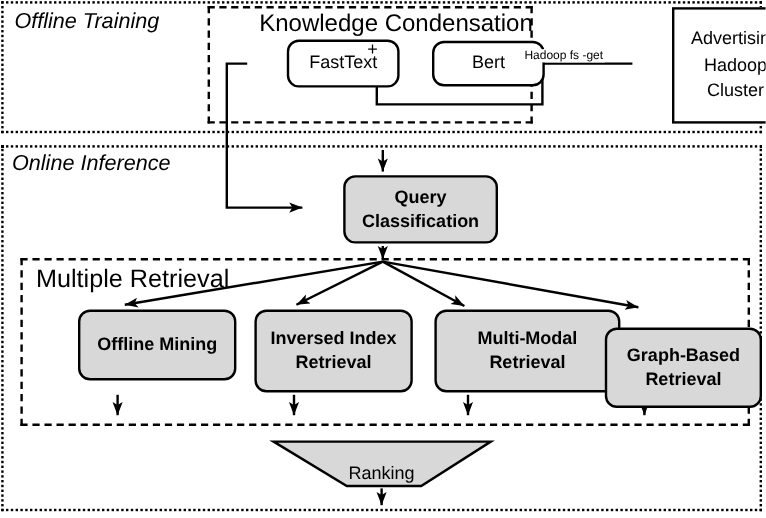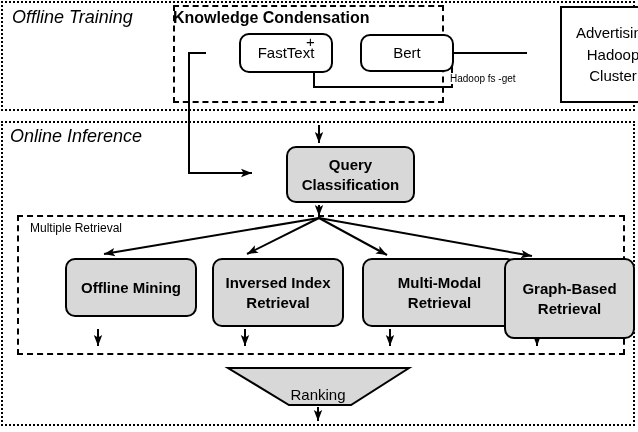--- a/index.html
+++ b/index.html
@@ -11,22 +11,22 @@
   .dashed-box { position:absolute; border:2px dashed #000; box-sizing:border-box; }
   .node {
     position:absolute; border:2px solid #000; box-sizing:border-box;
     display:flex; align-items:center; justify-content:center;
     text-align:center; font-size:15px; line-height:1.28; padding:2px;margin-left:32px;
   }
   .rounded { border-radius:10px; }
   .gray  { background:#d8d8d8;font-weight:bold; }
   .white { background:#fff; }
   .section-label { position:absolute; font-style:italic; font-size:18px; white-space:nowrap; }
-  .kc-title { position:absolute; font-weight:bold; font-size:16px; text-align:left; white-space:nowrap; }
-  .mr-title { position:absolute; font-size:12px; white-space:nowrap; }
+  .kc-title { position:absolute; font-weight:normal; font-size:20px; text-align:right; white-space:nowrap; }
+  .mr-title { position:absolute; font-size:21px; white-space:nowrap; }
   .small-label { position:absolute; font-size:10px; white-space:nowrap; background:#fff; padding:0 1px; }
   .plus-label { position:absolute; font-size:15px; }
   .funnel-label { position:absolute; font-size:15px; text-align:center; }
   svg.arrows { position:absolute; left:0; top:0; pointer-events:none; }
 </style>
 </head>
 <body>
 
 <div class="canvas">
 
@@ -102,21 +102,21 @@
   <div class="node white rounded" style="left:328px; top:34px; width:94px; height:38px;">
     <span>Bert</span>
   </div>
 
   <div class="node white rounded" style="left:207px; top:33px; width:94px; height:40px;">
     <span>FastText</span>
   </div>
 
   <div class="plus-label" style="left:306px; top:33px;">+</div>
 
-  <div class="small-label" style="left:449px; top:41px;margin-top:32px;">Hadoop fs -get</div>
+  <div class="small-label" style="left:436px; top:41px;">Hadoop fs -get</div>
 
   <div class="node white" style="left:528px; top:6px; width:106px; height:97px; line-height:1.45;">
     <span>Advertising Hadoop Cluster</span>
   </div>
 
   <div class="node gray rounded" style="left:254px; top:146px; width:129px; height:57px;">
     <span>Query Classification</span>
   </div>
 
   <div class="mr-title" style="left:30px; top:221px;">Multiple Retrieval</div>
@@ -126,19 +126,19 @@
   </div>
 
   <div class="node gray rounded" style="left:180px; top:258px; width:132px; height:69px;">
     <span>Inversed Index Retrieval</span>
   </div>
 
   <div class="node gray rounded" style="left:330px; top:258px; width:155px; height:69px;">
     <span>Multi-Modal Retrieval</span>
   </div>
 
-  <div class="node gray rounded" style="left:472px; top:258px; width:131px; height:81px;">
+  <div class="node gray rounded" style="left:472px; top:273px; width:131px; height:67px;">
     <span>Graph-Based Retrieval</span>
   </div>
 
   <div class="funnel-label" style="left:228px; top:386px; width:180px;">Ranking</div>
 
 </div>
 
 </body></html>

